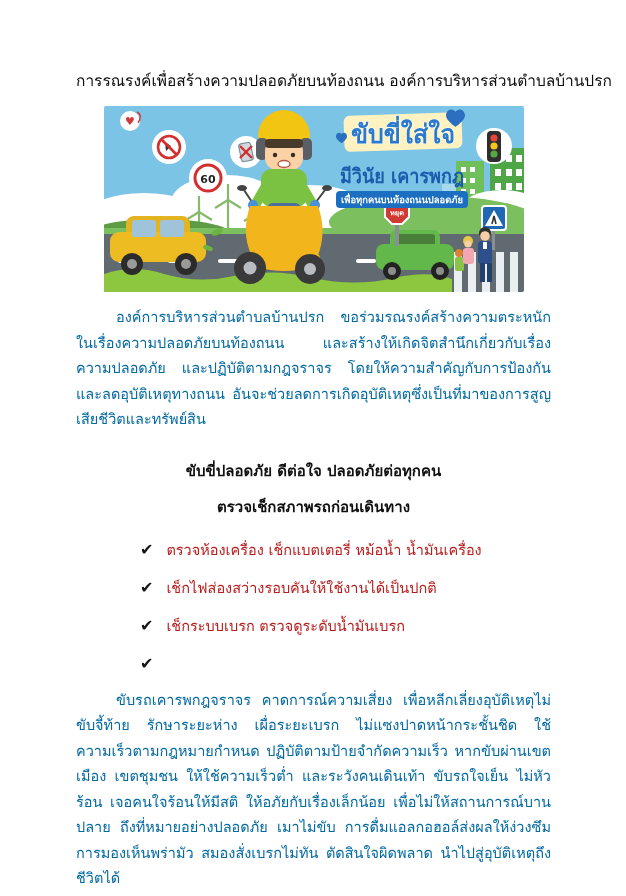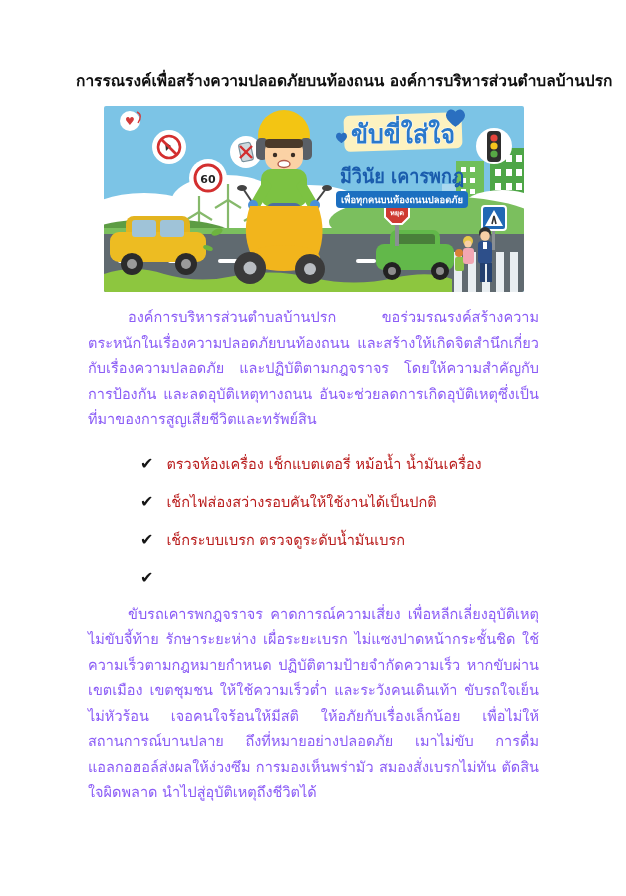--- a/index.html
+++ b/index.html
@@ -2,27 +2,27 @@
 <html lang="th"><head>
 <meta charset="utf-8">
 <style>
   html,body{margin:0;padding:0}
   body{
     width:626px;height:896px;background:#ffffff;overflow:hidden;
     font-family:"DejaVu Sans","Liberation Sans",sans-serif;color:#2e2e2e;
   }
   .page{box-sizing:border-box;width:626px;height:896px;padding:70px 75px 0 76px}
   .title{
-    font-size:15.5px;font-weight:700;text-align:center;color:#0f0f0f;
+    font-size:15.5px;font-weight:400;text-align:center;color:#0f0f0f;
     margin:0 0 14px;line-height:1.45;white-space:nowrap;
   }
   .banner{margin:0 auto 13px;width:420px;height:186px;overflow:hidden;border-radius:2px}
   .banner svg{display:block}
   .banner text{font-family:"DejaVu Sans","Liberation Sans",sans-serif}
-  .para{font-size:14.5px;line-height:25.5px;text-align:justify;margin:12px;color:#8b5cf6}
+  .para{font-size:14.5px;line-height:25.5px;text-align:justify;margin:0;color:#0369a1}
   .indent{text-indent:40px}
   .heading{font-size:15px;font-weight:700;text-align:center;margin:26px 0 0;color:#0f0f0f}
   .h2b{margin-top:12px}
   .checklist{list-style:none;margin:18px 0 0;padding:0 0 0 64px}
   .check-item{display:flex;align-items:baseline;margin-bottom:12px;font-size:14.5px;line-height:25px}
   .check{font-weight:700;font-size:16px;margin-right:13px;color:#151515;flex:0 0 auto}
   .check-text{color:#b91c1c}
   .closing{margin-top:9px}
 </style>
 </head>
@@ -244,20 +244,22 @@
 
       <g>
         <use href="#hrt" transform="translate(232,26) scale(1.1)" fill="#2a6fc0"></use>
         <use href="#hrt" transform="translate(342,2) scale(1.9)" fill="#2a6fc0"></use>
       </g>
     </svg>
   </figure>
 
   <p class="para indent">องค์การบริหารส่วนตำบลบ้านปรก ขอร่วมรณรงค์สร้างความตระหนักในเรื่องความปลอดภัยบนท้องถนน และสร้างให้เกิดจิตสำนึกเกี่ยวกับเรื่องความปลอดภัย และปฏิบัติตามกฎจราจร โดยให้ความสำคัญกับการป้องกัน และลดอุบัติเหตุทางถนน อันจะช่วยลดการเกิดอุบัติเหตุซึ่งเป็นที่มาของการสูญเสียชีวิตและทรัพย์สิน</p>
 
+  <h2 class="heading">ขับขี่ปลอดภัย ดีต่อใจ ปลอดภัยต่อทุกคน</h2>
+  <h2 class="heading h2b">ตรวจเช็กสภาพรถก่อนเดินทาง</h2>
 
   <ul class="checklist">
     <li class="check-item">
       <span class="check">✔</span>
       <span class="check-text">ตรวจห้องเครื่อง เช็กแบตเตอรี่ หม้อน้ำ น้ำมันเครื่อง</span>
     </li>
     <li class="check-item">
       <span class="check">✔</span>
       <span class="check-text">เช็กไฟส่องสว่างรอบคันให้ใช้งานได้เป็นปกติ</span>
     </li>

